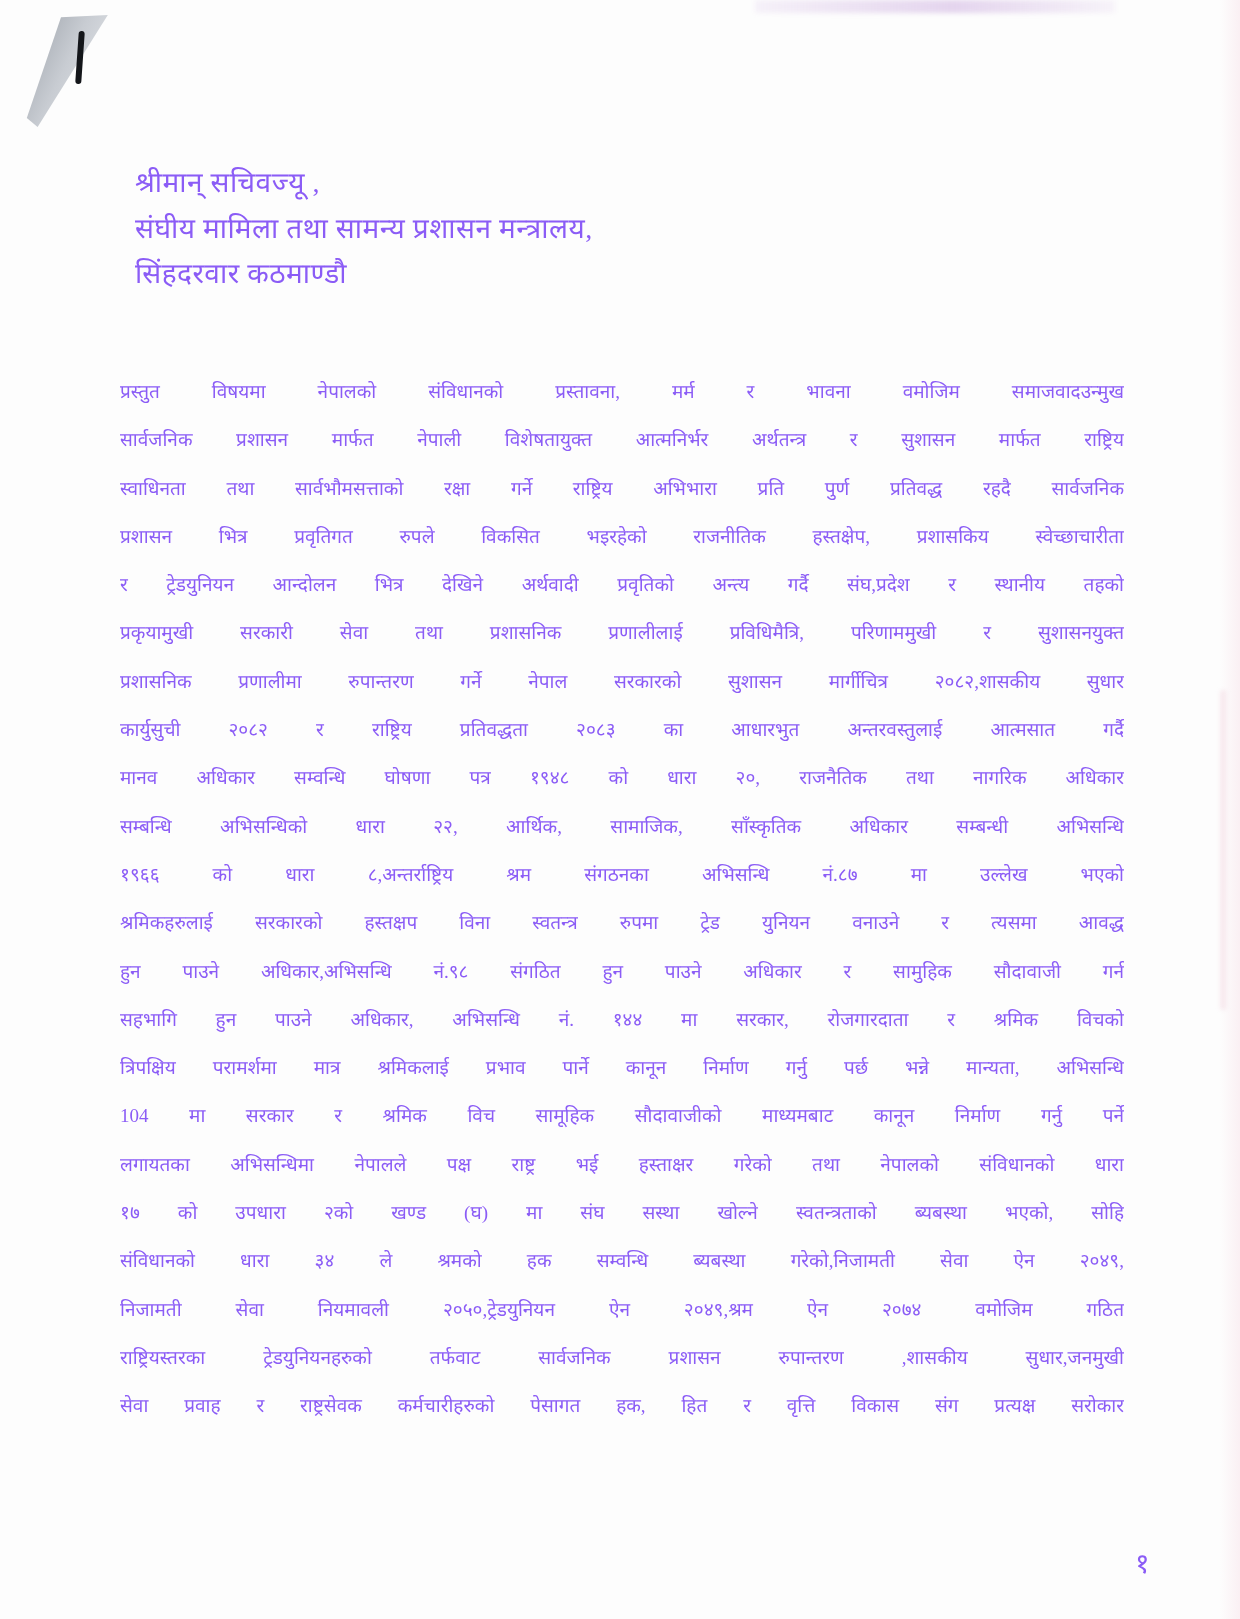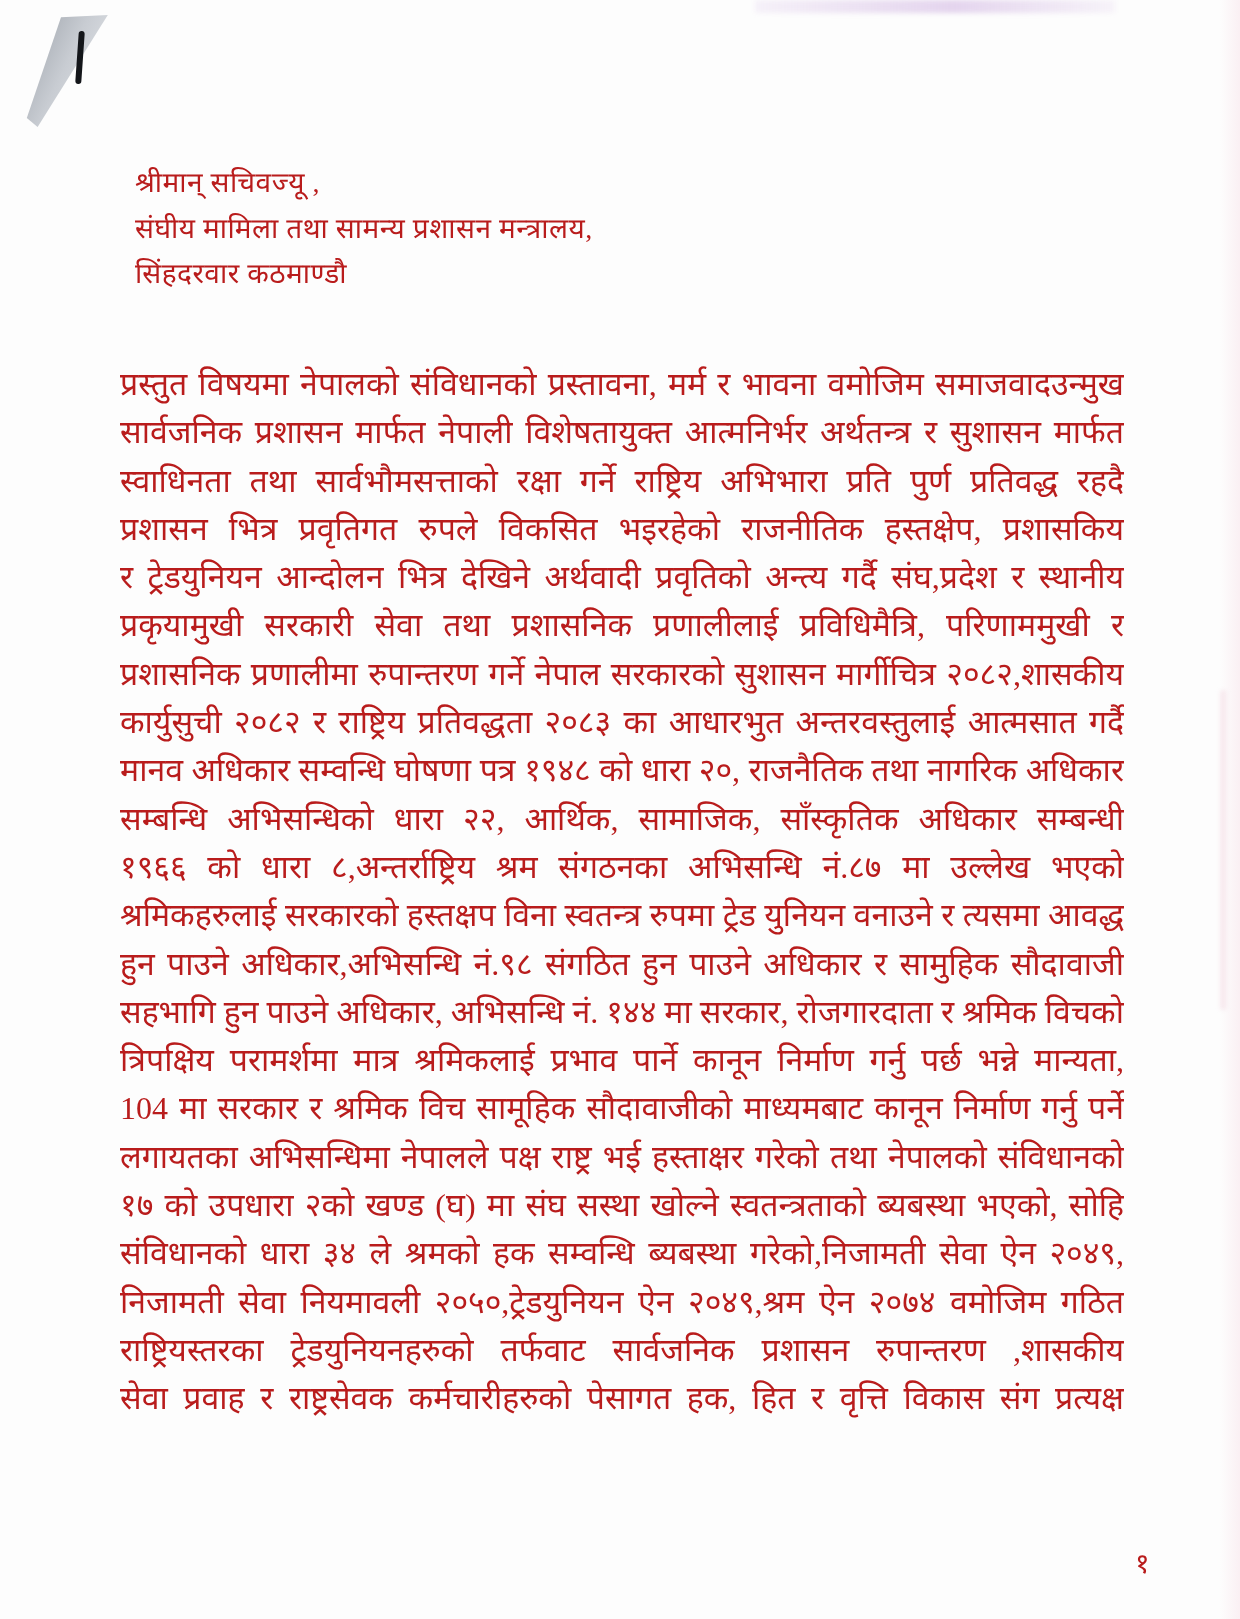--- a/index.html
+++ b/index.html
@@ -8,21 +8,21 @@
     background: #e9e9e9;
   }
   .page {
     position: relative;
     width: 1240px;
     height: 1619px;
     margin: 0 auto;
     background: #fdfdfd;
     overflow: hidden;
     font-family: "Liberation Serif", "DejaVu Serif", serif;
-    color: #b91c1c;
+    color: #8b5cf6;
   }
   
   .fold-mark {
     position: absolute;
     left: 25px;
     top: 15px;
     width: 90px;
     height: 112px;
     background: linear-gradient(115deg, #9aa0a8 0%, #c8ccd2 45%, #eceef1 100%);
     clip-path: polygon(40% 2%, 92% 0%, 14% 100%, 2% 92%);
@@ -84,23 +84,23 @@
   .subject-value {
     font-weight: 600;
     text-decoration: underline;
     text-underline-offset: 6px;
     text-decoration-thickness: 2px;
     margin: 0 6px 0 10px;
   }
   .letter-body {
     position: absolute;
     left: 120px;
-    top: 360px;
+    top: 368px;
     width: 1004px;
-    font-size: 32px;
+    font-size: 19px;
   }
   .body-line {
     height: 48.3px;
     line-height: 48.3px;
     overflow: hidden;
     white-space: nowrap;
     text-align: justify;
     
     text-align-last: justify;
     white-space: normal;

